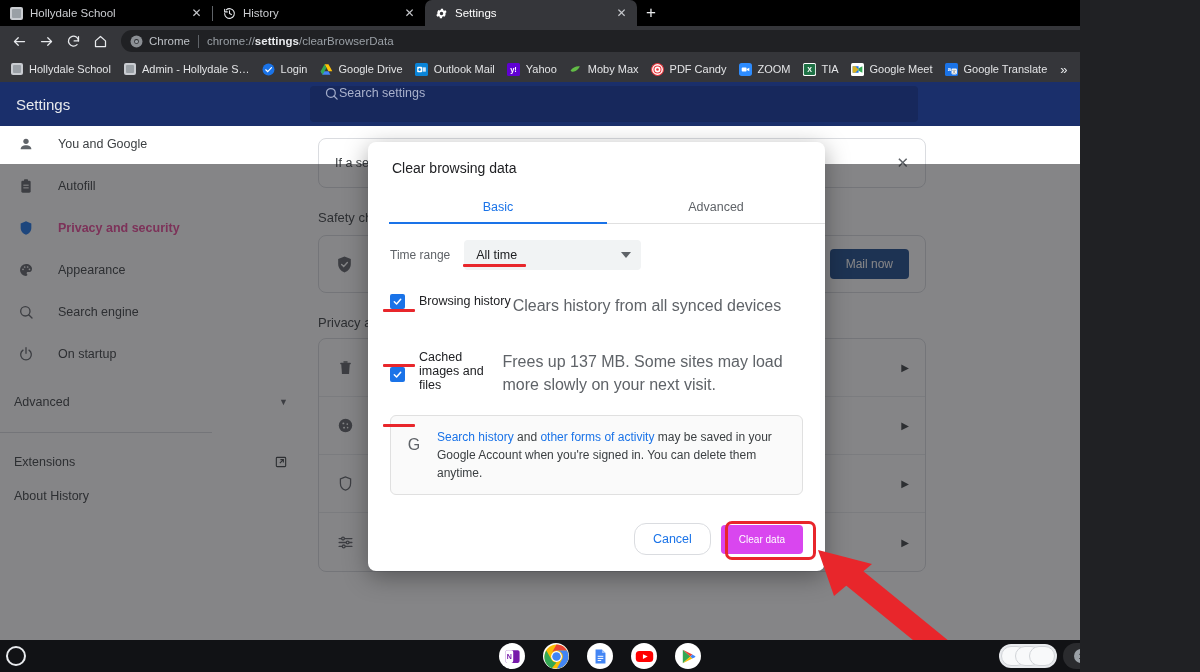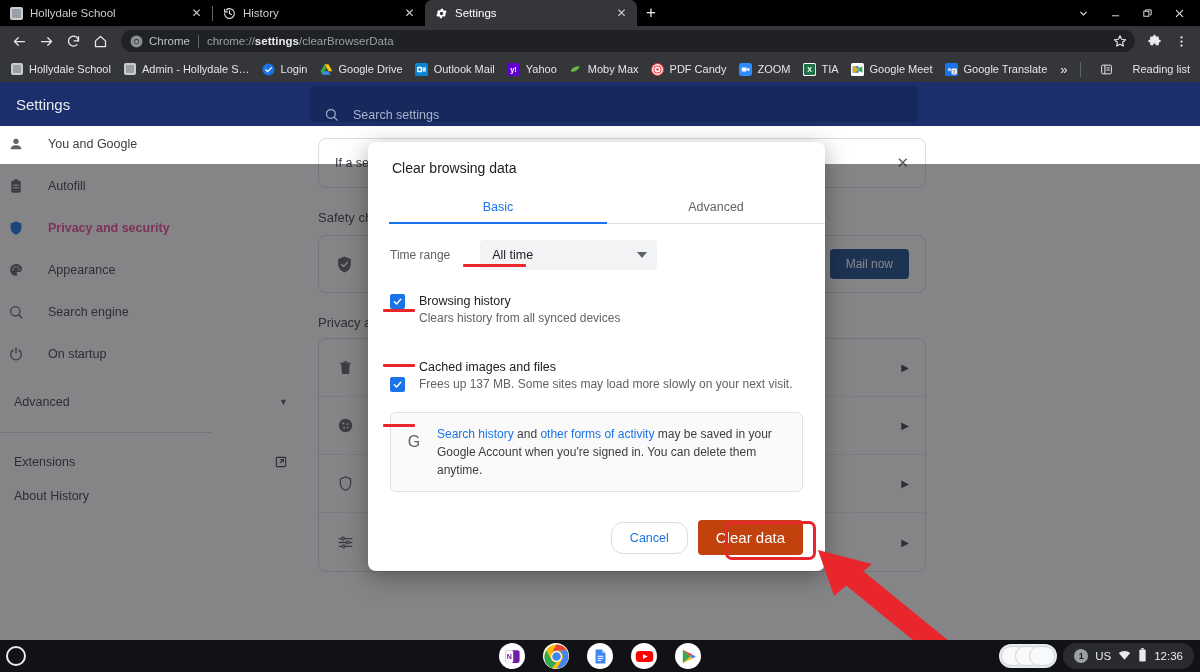--- a/index.html
+++ b/index.html
@@ -2,21 +2,21 @@
 <html><head>
 <meta charset="utf-8">
 <style>
   * { box-sizing: border-box; margin: 0; padding: 0; }
   html, body {
     width: 1200px; height: 672px;
     overflow: hidden;
     font-family: "Liberation Sans", sans-serif;
     background: #202124;
   }
-  .screen { position: relative; width: 1200px; height: 672px; overflow: hidden; }
+  .screen { position: relative; width: 1080px; height: 672px; overflow: hidden; }
 
   
   .tabstrip {
     position: absolute; top: 0; left: 0; width: 1200px; height: 26px;
     background: #000000;
     display: flex; align-items: flex-end;
   }
   .tab {
     height: 26px; display: flex; align-items: center;
     padding: 0 8px 0 9px; gap: 7px;
@@ -138,32 +138,32 @@
     position: absolute; top: 0; left: 0; width: 1200px; height: 44px;
     background: #1a2f6b; display: flex; align-items: center;
   }
   .settings-title {
     width: 310px; padding-left: 16px;
     font-size: 15px; color: #e8eaed; font-weight: 400;
   }
   .settings-search {
     flex: 1 1 auto; height: 36px; margin-right: 282px;
     background: #17285c; border-radius: 4px;
-    display: flex; align-items: flex-end; padding-left: 14px; gap: 14px;
+    display: flex; align-items: flex-start; padding-left: 14px; 
   }
   .settings-search .sicon { color: #a3acc9; display:flex; }
   .settings-search .splaceholder { font-size: 12.5px; color: #a9b1cc; }
 
   .sidebar {
     position: absolute; top: 44px; left: 0; width: 310px; height: 514px;
     background: #ffffff;
   }
   .side-item {
     height: 36px; display: flex; align-items: center; gap: 22px;
-    padding-left: 6px; font-size: 12.5px; color: #3c4043;
+    padding-left: 16px; font-size: 12.5px; color: #3c4043;
     margin-bottom: 6px;
   }
   .side-item .ico {
     width: 20px; height: 20px; flex: 0 0 20px;
     display: flex; align-items: center; justify-content: center;
     color: #5f6368;
   }
   .side-item.active { color: #ec4899; font-weight: 700; }
   .side-item.active .ico { color: #1a73e8; }
   .side-adv {
@@ -248,43 +248,43 @@
     flex: 1 1 50%; display: flex; align-items: center; justify-content: center;
     font-size: 12.5px; color: #5f6368; font-weight: 500;
   }
   .dlg-tab.sel { color: #1a73e8; }
   .dlg-tab-underline {
     position: absolute; bottom: -1px; left: 0; width: 50%; height: 2px;
     background: #1a73e8;
   }
   .dlg-body { padding: 16px 22px 0 22px; position: relative; }
 
-  .timerange-row { display: flex; align-items: center; gap: 30px; }
+  .timerange-row { display: flex; align-items: center; gap: 14px; }
   .timerange-label { font-size: 12px; color: #5f6368; }
   .timerange-select {
     width: 177px; height: 30px; background: #f1f3f4; border-radius: 4px;
     display: flex; align-items: center; padding: 0 10px 0 12px;
     font-size: 12.5px; color: #202124;
   }
   .timerange-select .caret {
     margin-left: auto; width: 0; height: 0;
     border-left: 5px solid transparent; border-right: 5px solid transparent;
     border-top: 6px solid #5f6368;
   }
 
   .opt { display: flex; gap: 14px; position: relative; }
   .opt-cb {
     width: 15px; height: 15px; flex: 0 0 15px;
     background: #1a73e8; border-radius: 2px;
     display: flex; align-items: center; justify-content: center;
   }
   .opt-cb svg { display: block; }
-  .opt-txt { display: flex; flex-direction: column; gap: 2px; }
+  .opt-txt { display: flex; flex-direction: row; gap: 2px; }
   .opt-title { font-size: 12.5px; color: #202124; }
-  .opt-sub { font-size: 12px; color: #5f6368; line-height: 1.45; }
+  .opt-sub { font-size: 16px; color: #5f6368; line-height: 1.45; }
 
   .google-note {
     margin: 18px 0 0 0; border: 1px solid #e0e0e0; border-radius: 6px;
     background: #fafafa; display: flex; gap: 14px; padding: 12px 14px;
     align-items: flex-start;
   }
   .gn-logo {
     width: 18px; flex: 0 0 18px; font-size: 16px; color: #5f6368;
     font-family: "Liberation Sans", sans-serif; text-align: center;
     line-height: 1.1; padding-top: 8px;
@@ -295,22 +295,22 @@
   .dlg-actions {
     position: absolute; right: 22px; bottom: 16px;
     display: flex; align-items: center; gap: 10px;
   }
   .btn-cancel {
     font-size: 12.5px; color: #1a73e8; font-weight: 500;
     border: 1px solid #dadce0; background: #fff;
     padding: 8px 18px; border-radius: 12px;
   }
   .btn-clear {
-    font-size: 15px; color: #ffffff; font-weight: 500;
-    background: #c2410c; padding: 9px 18px; border-radius: 4px;
+    font-size: 10px; color: #ffffff; font-weight: 500;
+    background: #d946ef; padding: 9px 18px; border-radius: 4px;
   }
 
   
   .redline { position: absolute; height: 3px; background: #e8262b; border-radius: 1px; }
   .redbox {
     position: absolute; border: 3px solid #e8262b; border-radius: 7px;
     pointer-events: none;
   }
   .arrow-svg { position: absolute; left: 800px; top: 540px; pointer-events: none; }
 

